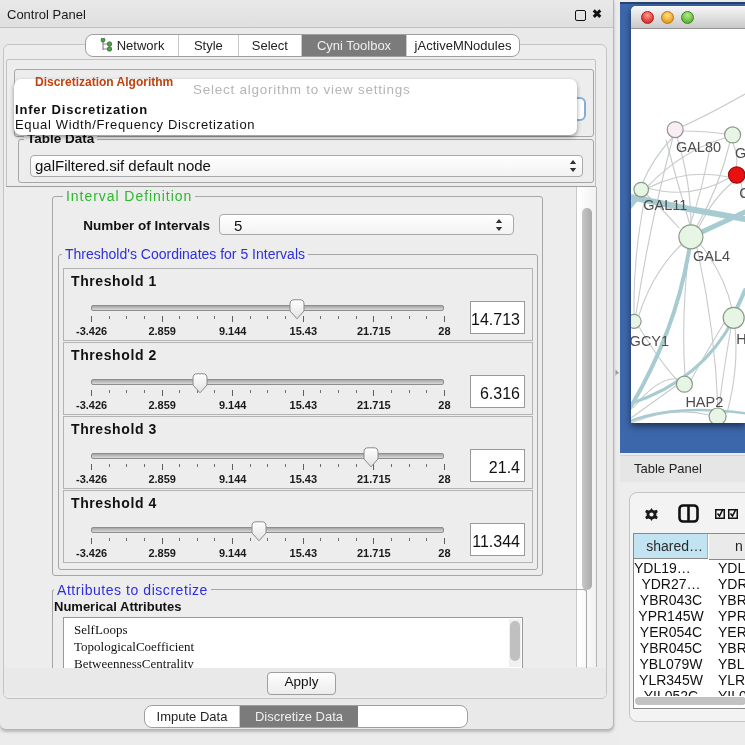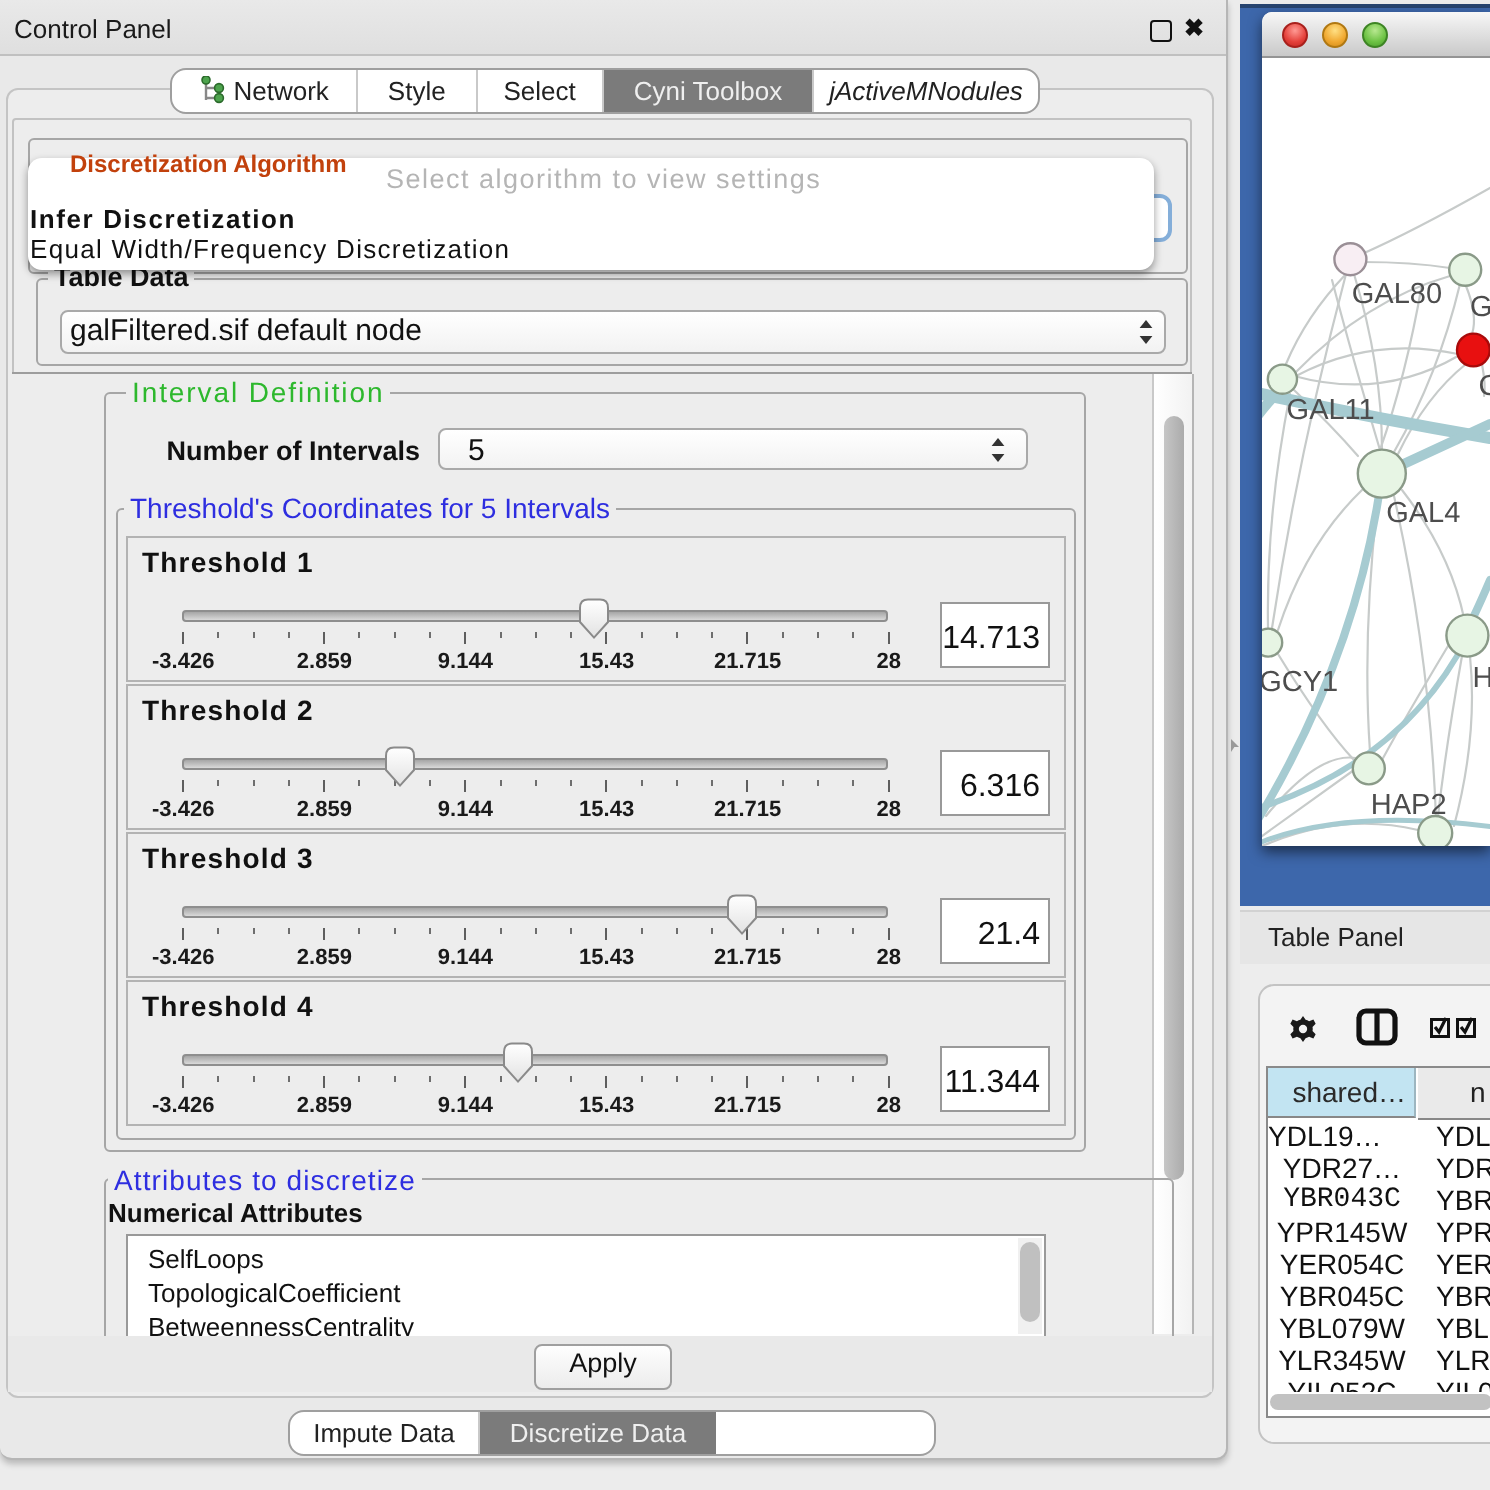--- a/index.html
+++ b/index.html
@@ -45,21 +45,21 @@
       <line x1="3" y1="11" x2="9" y2="11" stroke="#888" stroke-width="1.2"></line>
       <circle cx="3" cy="2" r="2" fill="#4da34d" stroke="#2c6b2c" stroke-width="0.8"></circle>
       <circle cx="9.5" cy="6" r="2.2" fill="#4da34d" stroke="#2c6b2c" stroke-width="0.8"></circle>
       <circle cx="9.5" cy="11" r="2.2" fill="#4da34d" stroke="#2c6b2c" stroke-width="0.8"></circle>
     </svg>
     <span>Network</span>
     </div>
   <div class="tab" style="width:59px;">Style</div>
   <div class="tab" style="width:63px;">Select</div>
   <div class="tab tabsel" style="width:105px;">Cyni Toolbox</div>
-  <div class="tab" style="width:113px;font-style:italic;">jActiveMNodules</div>
+  <div class="tab" style="width:113px;">jActiveMNodules</div>
 </div>
 
 <div class="abs" style="left:6px;top:59px;width:588px;height:608px;border:1px solid #c2c2c2;border-radius:2px;"></div>
 
 <div class="group" style="left:14px;top:69px;width:578px;height:66px;"></div>
 <div class="abs" style="left:546px;top:97px;width:36px;height:20px;border:2px solid #84aed9;border-radius:6px;background:#fff;"></div>
 
 <div class="group" style="left:18px;top:139px;width:574px;height:42px;"></div>
 <div class="gtitle" style="left:24px;top:131px;font-weight:bold;color:#111;font-size:13.5px;">Table Data</div>
 <div class="combo" style="left:30px;top:155px;width:551px;height:20px;">
@@ -176,21 +176,21 @@
           </defs>
           <path d="M1 5 Q1 0.8 5 0.8 L11 0.8 Q15 0.8 15 5 L15 12 L8 19.8 L1 12 Z" fill="url(#tg3)" stroke="#8a8a8a" stroke-width="1"></path>
         </svg></div>
       <div class="tfield">11.344</div>
     </div>
   </div>
 
 <div class="group" style="left:52px;top:589px;width:533px;height:90px;border-bottom:none;"></div>
 <div class="gtitle" style="left:54px;top:582px;color:#2e2ee0;font-size:14px;letter-spacing:0.55px;">Attributes to discretize</div>
 <div class="txt" style="left:54px;top:599px;font-size:13px;font-weight:bold;color:#111;">Numerical Attributes</div>
-<div class="abs" style="left:63px;top:617px;width:458px;height:50px;background:#fff;border:1px solid #999;overflow:hidden;">
+<div class="abs" style="left:63px;top:617px;width:458px;height:50px;background:#fff;border:1px solid #999;overflow:hidden;font-family:Liberation Serif, serif;">
   <div class="txt" style="left:10px;top:4px;font-size:13px;color:#111;">SelfLoops</div>
   <div class="txt" style="left:10px;top:21px;font-size:13px;color:#111;">TopologicalCoefficient</div>
   <div class="txt" style="left:10px;top:38px;font-size:13px;color:#111;">BetweennessCentrality</div>
   <div style="position:absolute;right:1px;top:1px;width:12px;height:48px;background:#f0f0f0;"></div>
   <div style="position:absolute;right:2px;top:3px;width:10px;height:40px;background:#c0c0c0;border-radius:5px;"></div>
 </div>
 
 <div class="abs" style="left:4px;top:668px;width:602px;height:28px;background:#e9e9e9;"></div>
 <div class="abs" style="left:267px;top:672px;width:67px;height:21px;background:linear-gradient(#fefefe,#ececec);border:1px solid #9f9f9f;border-radius:4px;text-align:center;line-height:18px;font-size:13.5px;color:#111;">Apply</div>
 
@@ -283,21 +283,21 @@
   <path d="M15.5 5.5 L17.5 8 L21 1" fill="none" stroke="#111" stroke-width="1.6"></path>
 </svg>
 
 <div class="abs" id="ytable" style="left:633px;top:533px;width:112px;height:174px;background:#fff;border:1px solid #8a8a8a;border-right:none;overflow:hidden;">
     <div style="position:absolute;left:0;top:0;width:74px;height:25px;background:#c2e4f2;border-right:1px solid #9db6c0;border-bottom:1px solid #888;text-align:right;box-sizing:border-box;padding-right:4px;line-height:25px;font-size:14px;color:#2a2a2a;">shared…</div>
     <div style="position:absolute;left:75px;top:0;width:37px;height:25px;background:#eaeaea;border-bottom:1px solid #888;line-height:25px;font-size:14px;color:#222;padding-left:26px;">n</div>
     <div style="position:absolute;left:0;top:26px;width:74px;height:16px;text-align:left;line-height:16px;font-size:14px;color:#111;">YDL19…</div>
     <div style="position:absolute;left:84px;top:26px;height:16px;line-height:16px;font-size:14px;color:#111;">YDL1</div>
     <div style="position:absolute;left:0;top:42px;width:74px;height:16px;text-align:center;line-height:16px;font-size:14px;color:#111;">YDR27…</div>
     <div style="position:absolute;left:84px;top:42px;height:16px;line-height:16px;font-size:14px;color:#111;">YDR2</div>
-    <div style="position:absolute;left:0;top:58px;width:74px;height:16px;text-align:center;line-height:16px;font-size:14px;color:#111;font-family:Liberation Mono, monospace;">YBR043C</div>
+    <div style="position:absolute;left:0;top:58px;width:74px;height:16px;text-align:center;line-height:16px;font-size:14px;color:#111;">YBR043C</div>
     <div style="position:absolute;left:84px;top:58px;height:16px;line-height:16px;font-size:14px;color:#111;">YBR0</div>
     <div style="position:absolute;left:0;top:74px;width:74px;height:16px;text-align:center;line-height:16px;font-size:14px;color:#111;">YPR145W</div>
     <div style="position:absolute;left:84px;top:74px;height:16px;line-height:16px;font-size:14px;color:#111;">YPR1</div>
     <div style="position:absolute;left:0;top:90px;width:74px;height:16px;text-align:center;line-height:16px;font-size:14px;color:#111;">YER054C</div>
     <div style="position:absolute;left:84px;top:90px;height:16px;line-height:16px;font-size:14px;color:#111;">YER0</div>
     <div style="position:absolute;left:0;top:106px;width:74px;height:16px;text-align:center;line-height:16px;font-size:14px;color:#111;">YBR045C</div>
     <div style="position:absolute;left:84px;top:106px;height:16px;line-height:16px;font-size:14px;color:#111;">YBR0</div>
     <div style="position:absolute;left:0;top:122px;width:74px;height:16px;text-align:center;line-height:16px;font-size:14px;color:#111;">YBL079W</div>
     <div style="position:absolute;left:84px;top:122px;height:16px;line-height:16px;font-size:14px;color:#111;">YBL0</div>
     <div style="position:absolute;left:0;top:138px;width:74px;height:16px;text-align:center;line-height:16px;font-size:14px;color:#111;">YLR345W</div>

